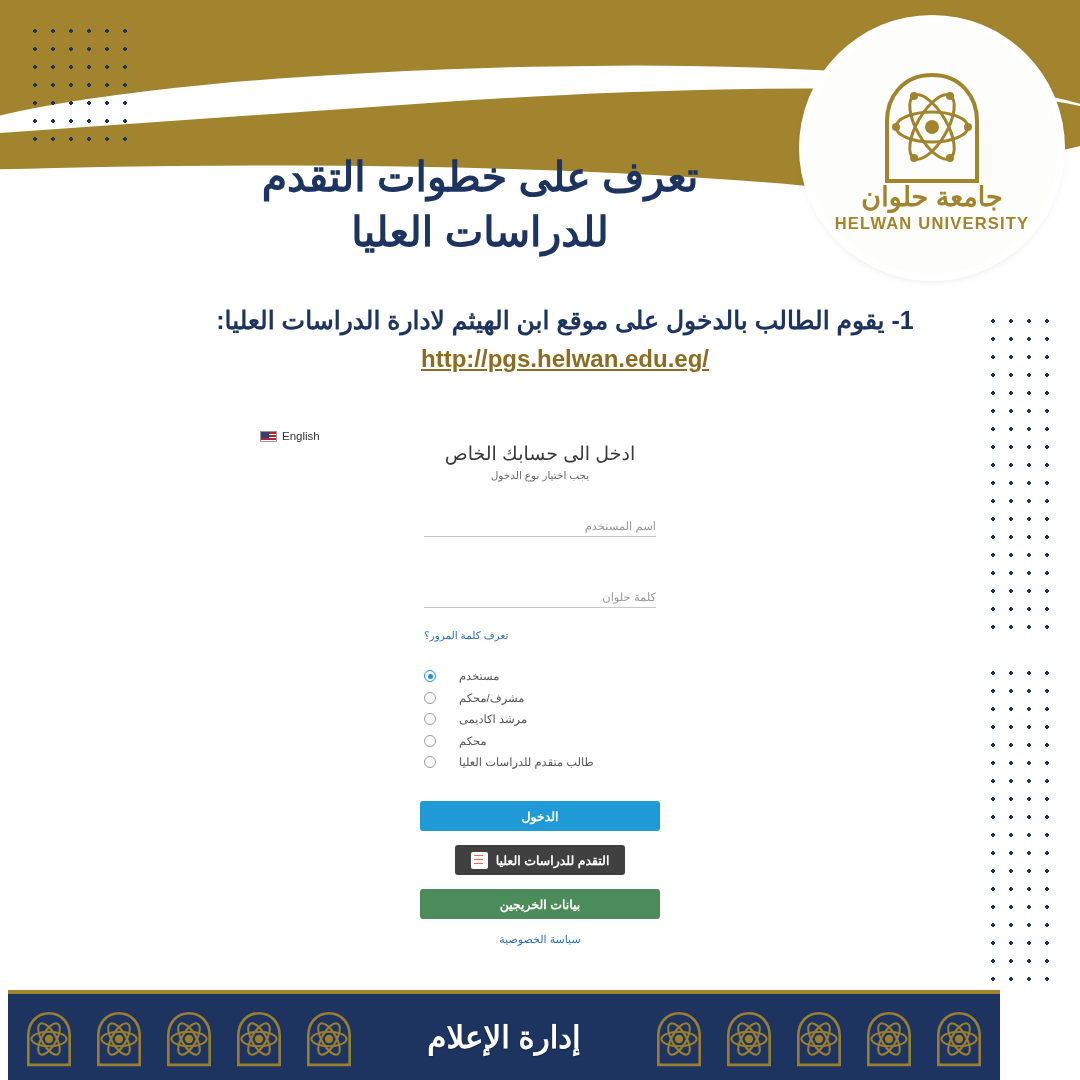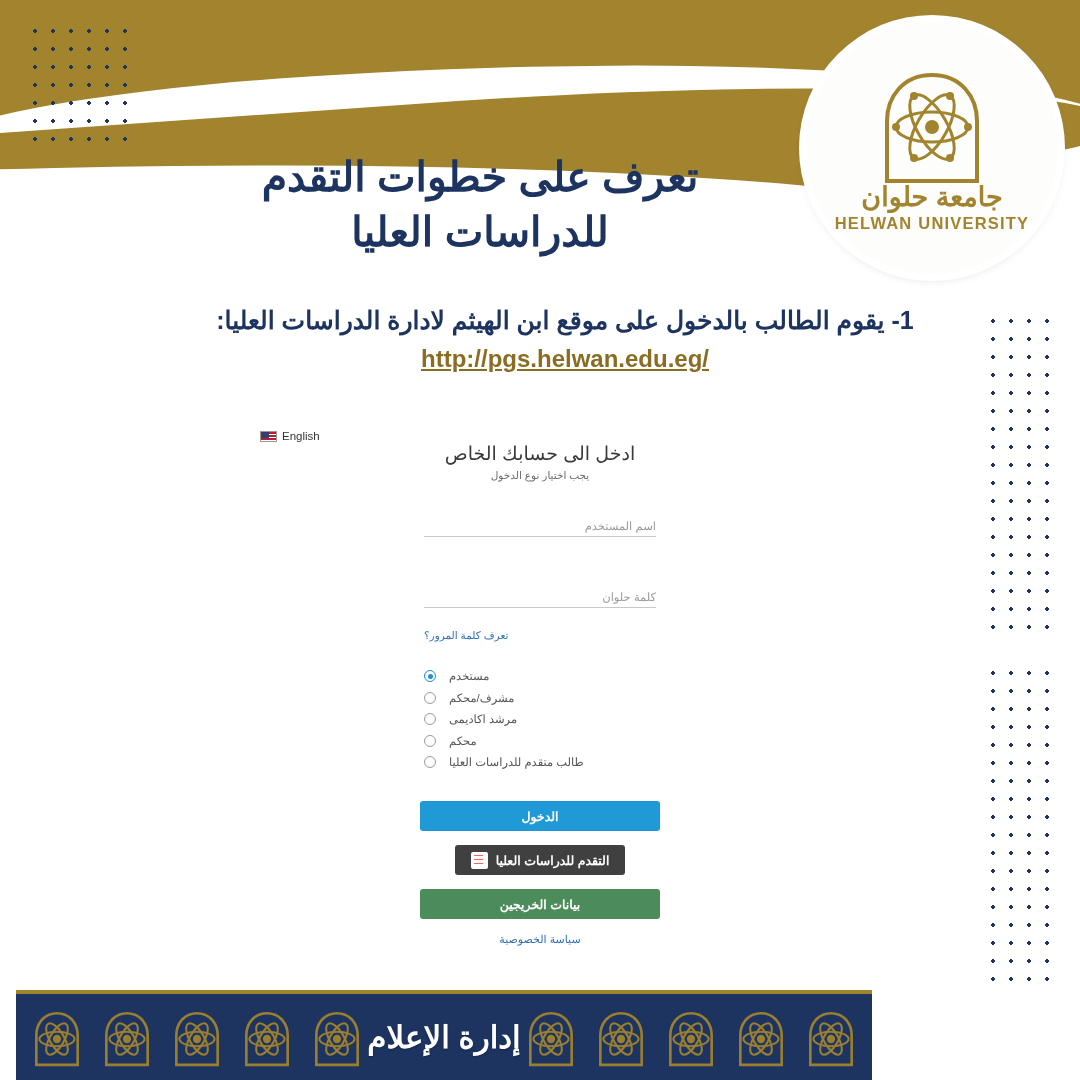--- a/index.html
+++ b/index.html
@@ -132,21 +132,21 @@
     position:absolute; right:0; bottom:4px; font-size:11.5px; color:#9a9a9a;
   }
   .forgot {
     width:232px; margin:-28px auto 0 auto; text-align:left;
     font-size:10.5px; color:#2e6fb7;
   }
 
   .radios { width:232px; margin:28px auto 0 auto; }
   .radio-row {
     display:flex; align-items:center; justify-content:flex-start;
-    flex-direction:row-reverse; gap:13px; margin-bottom:7.5px;
+    flex-direction:row-reverse; gap:23px; margin-bottom:7.5px;
   }
   .radio-row .label { font-size:11.5px; color:#555; }
   .dot {
     width:12px; height:12px; border-radius:50%; border:1px solid #9b9b9b;
     background:#fff; flex:none; position:relative;
   }
   .dot.on { border:1px solid #1f8fd6; }
   .dot.on::after {
     content:""; position:absolute; left:2.5px; top:2.5px;
     width:5px; height:5px; border-radius:50%; background:#1f8fd6;
@@ -168,21 +168,21 @@
   #btn-apply .doc-icon::before{
     content:""; position:absolute; left:3px; top:3px; width:9px; height:1.5px; background:#f2675f;
     box-shadow:0 4px 0 #f2675f, 0 8px 0 #f2675f;
   }
   .privacy {
     text-align:center; font-size:11px; color:#2e6fb7; margin-top:6px;
   }
 
   
   #footer {
-    position:absolute; left:16px; bottom:0; width:856px; height:90px;
+    position:absolute; left:8px; bottom:0; width:992px; height:90px;
     background:#1d3461;
     border-top:4px solid #a2842f;
     display:flex; align-items:center; justify-content:center;
     overflow:hidden;
   }
   #footer .ftitle {
     color:#ffffff; font-size:31px; font-weight:bold; z-index:3;
     text-shadow:0 1px 2px rgba(0,0,0,.3);
   }
   .fpattern {

